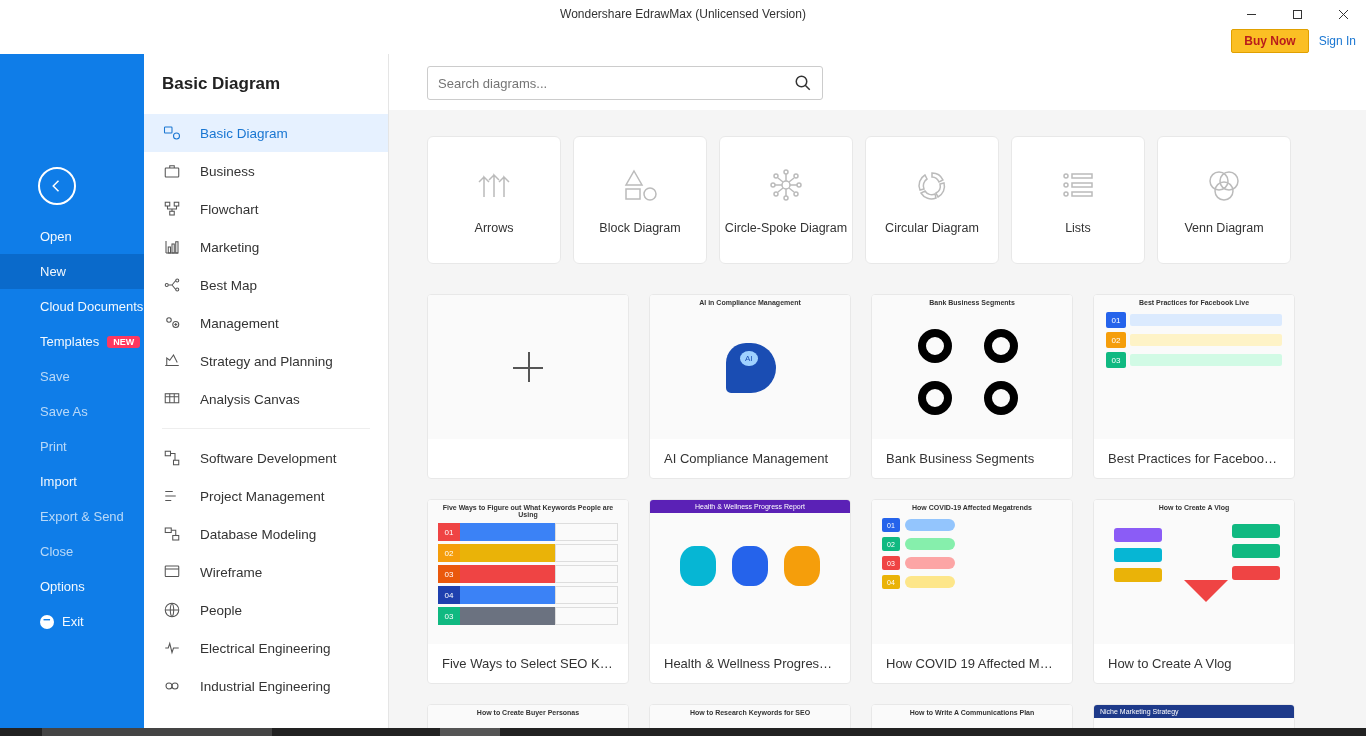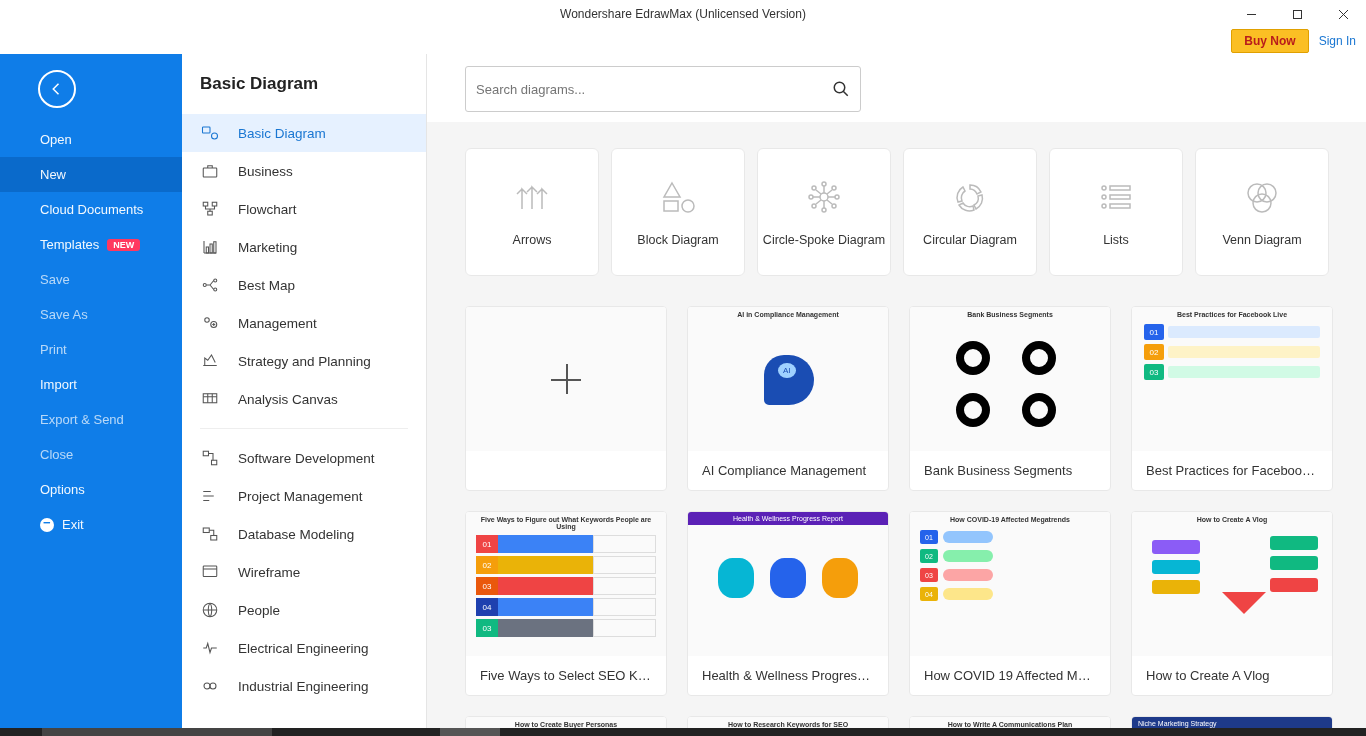--- a/index.html
+++ b/index.html
@@ -10,42 +10,42 @@
 .win-ctrls { position:absolute; right:0; top:0; display:flex; }
 .win-btn { width:46px; height:28px; display:flex; align-items:center; justify-content:center; font-size:12px; color:#333; }
 .win-btn svg { width:11px; height:11px; }
 
 .userbar { height:26px; background:#fff; display:flex; justify-content:flex-end; align-items:center; padding-right:10px; gap:10px; }
 .buy-btn { background:#fbbf24; color:#b91c1c; font-size:12px; padding:4px 12px; border-radius:2px; font-weight:600; border:1px solid #e0a000; }
 .signin { color:#1976d2; font-size:12px; }
 
 .container { display:flex; height:calc(100% - 54px); }
 
-.rail { width:182px; background:#0f7de8; color:#fff; display:flex; flex-direction:column; }
+.rail { width:144px; background:#0f7de8; color:#fff; display:flex; flex-direction:column;justify-content:center; }
 .back-circle { width:38px; height:38px; border:2px solid #fff; border-radius:50%; display:flex; align-items:center; justify-content:center; margin:16px 0 14px 38px; }
 .back-circle svg { width:18px; height:18px; fill:none; stroke:#fff; stroke-width:2; }
 .rail-item { padding:10px 0 10px 40px; font-size:13px; color:rgba(255,255,255,0.95); display:flex; align-items:center; gap:8px; }
 .rail-item.dim { color:rgba(255,255,255,0.7); }
 .rail-item.active { background:#0a6acb; }
 .badge { background:#ff3860; color:#fff; font-size:9px; padding:1px 6px; border-radius:3px; font-weight:700; }
 .rail-item .exit-icon { width:14px; height:14px; background:#fff; border-radius:50%; position:relative; }
 .rail-item .exit-icon:after { content:"−"; color:#0f7de8; position:absolute; left:3px; top:-3px; font-weight:bold; font-size:13px; }
 
 .catpanel { width:245px; background:#fff; border-right:1px solid #e5e5e5; overflow-y:auto; }
 .cat-head { font-size:17px; font-weight:700; padding:20px 0 20px 18px; color:#222; }
 .cat-item { display:flex; align-items:center; gap:18px; padding:9px 0 9px 18px; font-size:13.5px; color:#333; }
 .cat-item.sel { background:#e6f1ff; color:#1976d2; }
 .cat-item.sel .cat-ico svg { stroke:#1976d2; }
 .cat-ico { width:20px; height:20px; display:flex; align-items:center; justify-content:center; }
 .cat-ico svg { width:18px; height:18px; fill:none; stroke:#555; stroke-width:1.4; }
 .cat-divider { height:1px; background:#eee; margin:10px 18px; }
 
 .main { flex:1; background:#f5f5f5; display:flex; flex-direction:column; overflow:hidden; }
 .searchwrap { padding:12px 0 10px 38px; background:#fff; }
-.search { width:396px; height:46px; border:1px solid #ccc; border-radius:3px; display:flex; align-items:center; padding:0 10px; }
+.search { width:396px; height:34px; border:1px solid #ccc; border-radius:3px; display:flex; align-items:center; padding:0 10px; }
 .search input { flex:1; border:none; outline:none; font-size:13px; color:#555; }
 .search-ico { width:18px; height:18px; }
 .search-ico svg { width:18px; height:18px; fill:none; stroke:#333; stroke-width:2; }
 
 .content { flex:1; overflow-y:auto; padding:0 0 0 38px; }
 
 .typecards { display:flex; gap:12px; padding:26px 0 30px 0; }
 .typecard { width:134px; height:128px; background:#fff; border:1px solid #e8e8e8; border-radius:6px; display:flex; flex-direction:column; align-items:center; justify-content:center; gap:16px; }
 .typecard .tico { width:44px; height:40px; display:flex; align-items:center; justify-content:center; }
 .typecard .tico svg { width:40px; height:36px; fill:none; stroke:#bbb; stroke-width:1.5; }

